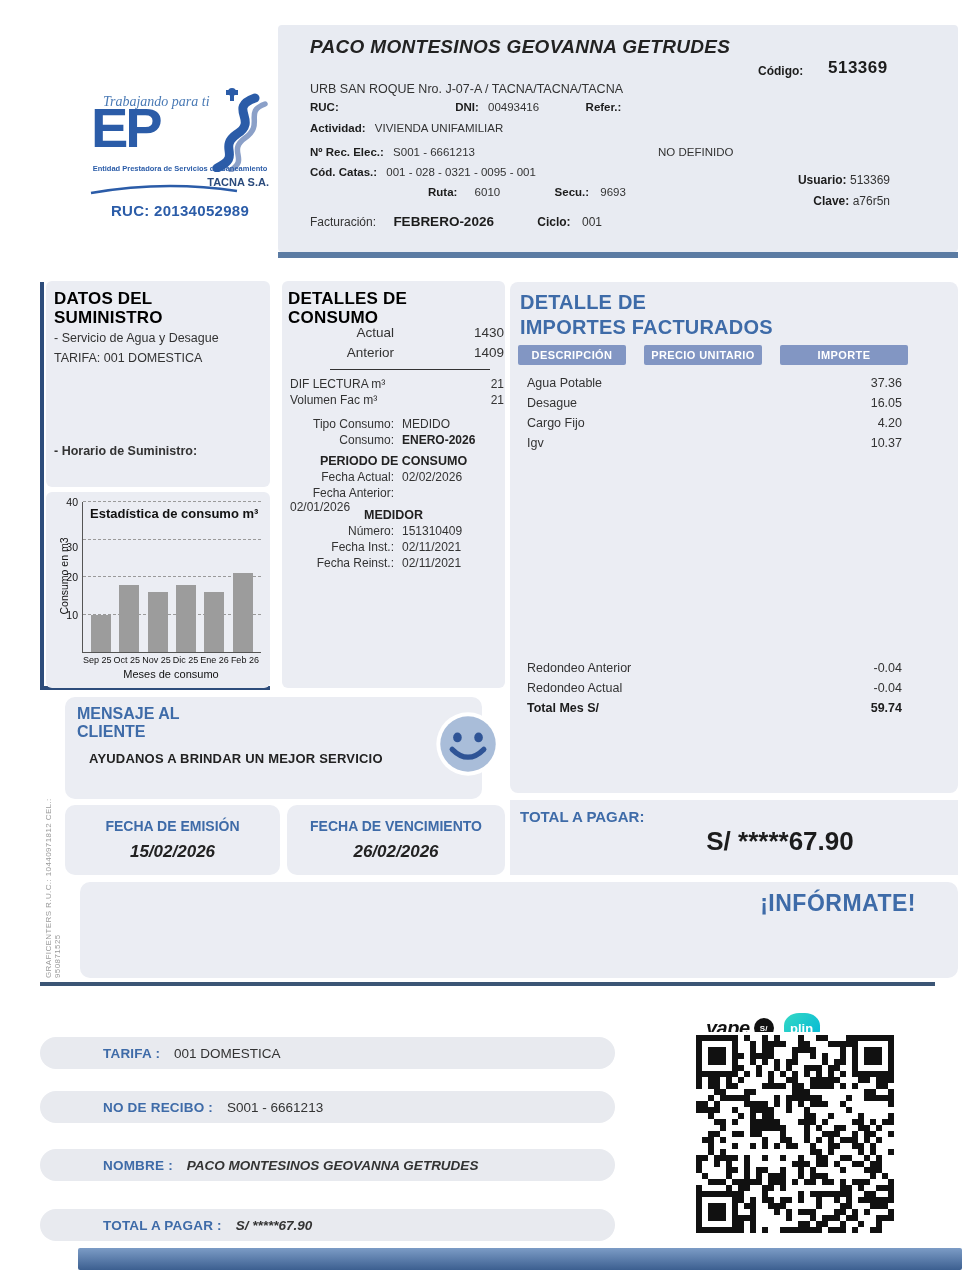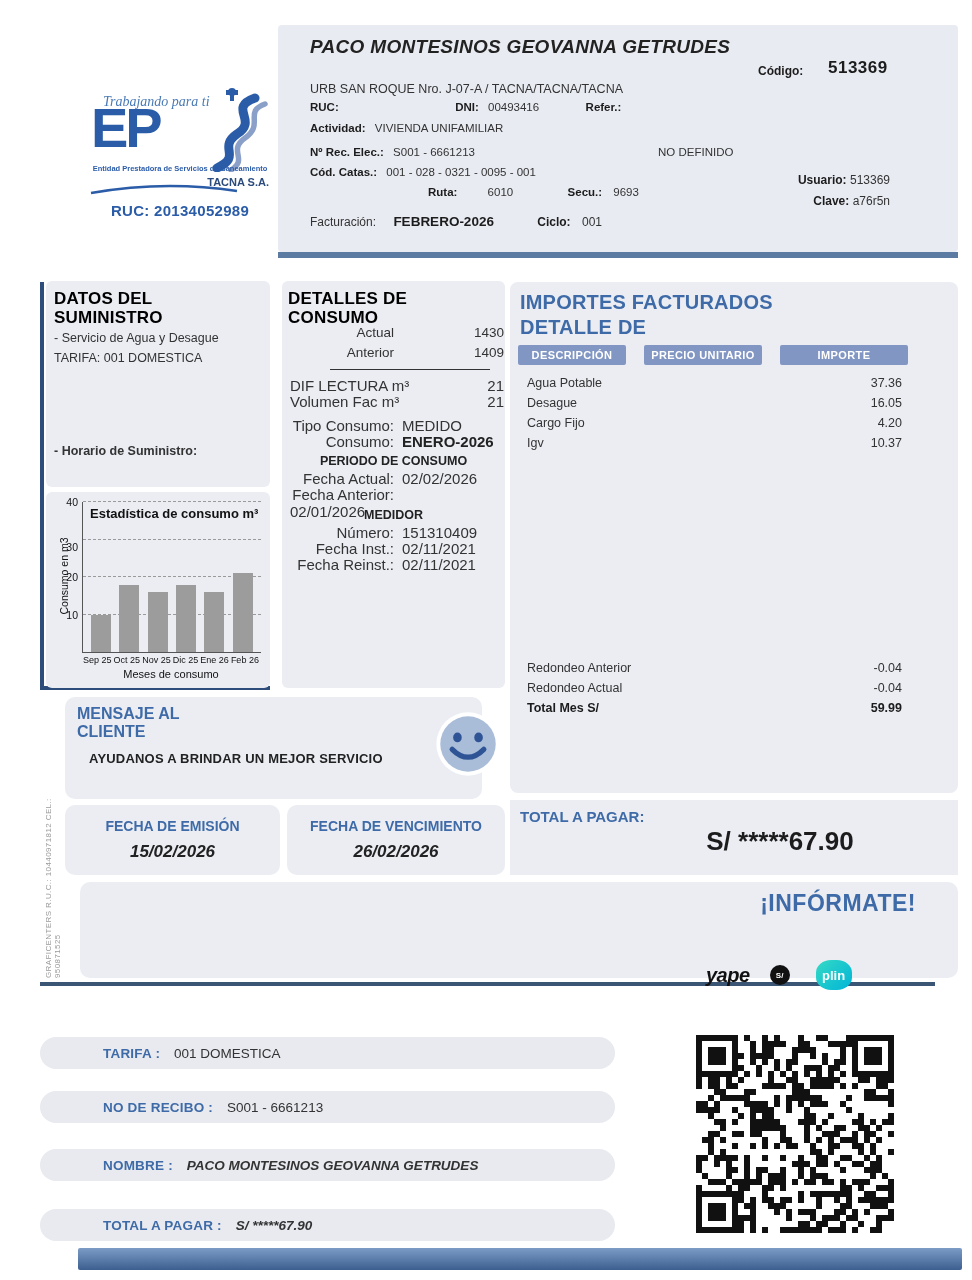--- a/index.html
+++ b/index.html
@@ -52,21 +52,21 @@
   .chart-title{position:absolute;left:44px;top:14px;font-size:13px;font-weight:bold;color:#111;z-index:3;}
   .chart-ylabel{position:absolute;left:-27px;top:78px;font-size:10.5px;color:#111;
                 transform:rotate(-90deg);width:90px;text-align:center;}
   .ytick{position:absolute;width:26px;text-align:right;font-size:10.5px;color:#111;left:6px;}
   .chart-xticks{position:absolute;left:36px;top:163px;width:178px;display:flex;
                 justify-content:space-around;font-size:9px;color:#111;}
   .chart-xlabel{position:absolute;left:36px;top:176px;width:178px;text-align:center;font-size:11px;color:#111;}
 
   
   .cons-box{left:282px;top:281px;width:223px;height:407px;}
-  .crow{position:absolute;left:0;width:223px;display:flex;font-size:15px;color:#333;}
+  .crow{position:absolute;left:0;width:223px;display:flex;font-size:12px;color:#333;}
   .crow .lab{width:112px;text-align:right;}
   .crow .val{flex:1;text-align:right;padding-right:1px;}
   .crow .valL{margin-left:8px;}
   .ctr{position:absolute;left:0;width:223px;text-align:center;font-weight:bold;color:#222;font-size:12.5px;}
   .sep{position:absolute;left:48px;top:88px;width:160px;border-top:1.5px solid #333;}
 
   
   .imp-box{left:510px;top:282px;width:448px;height:511px;border-radius:8px;}
   .imp-title{position:absolute;left:10px;top:8px;font-size:20px;line-height:25px;
              font-weight:bold;color:#3e6ba8;letter-spacing:.2px;}
@@ -97,21 +97,21 @@
             font-weight:bold;font-style:italic;color:#222;}
   .tp-box{left:510px;top:800px;width:448px;height:75px;border-radius:0;}
   .tp-lbl{position:absolute;left:10px;top:8px;font-size:15px;font-weight:bold;color:#3e6ba8;}
   .tp-val{position:absolute;left:110px;top:26px;width:320px;text-align:center;font-size:26px;
           font-weight:bold;color:#1c1c1c;}
   .inf-box{left:80px;top:882px;width:878px;height:96px;border-radius:10px;}
   .inf-txt{position:absolute;right:42px;top:8px;font-size:23px;font-weight:bold;color:#3e6ba8;letter-spacing:.5px;}
 
   
   .divider{left:40px;top:982px;width:895px;height:4px;background:#3b5575;}
-  .yape-wrap{left:706px;top:960px;display:flex;align-items:center;gap:20px;}
+  .yape-wrap{left:706px;top:1013px;display:flex;align-items:center;gap:4px;}
   .yape-txt{font-size:20px;font-weight:bold;font-style:italic;color:#111;letter-spacing:-.5px;}
   .yape-bubble{width:20px;height:20px;border-radius:50%;background:#111;color:#fff;font-size:8px;
                font-weight:bold;display:flex;align-items:center;justify-content:center;}
   .plin{width:36px;height:30px;border-radius:42%;background:linear-gradient(135deg,#35d9c4,#00b5d8);
         color:#fff;font-size:13px;font-weight:bold;display:flex;align-items:center;justify-content:center;margin-left:6px;}
   .qr{left:693px;top:1032px;width:204px;height:204px;background:#fff;padding:0;}
   .fbar{left:40px;width:575px;height:32px;border-radius:16px;background:#e8eaef;
         display:flex;align-items:center;padding-left:35px;box-sizing:border-box;gap:14px;font-size:13.5px;}
   .fbar .flbl{font-weight:bold;color:#3e6ba8;letter-spacing:.2px;margin-left:28px;}
   .fbar .fval{color:#333;}
@@ -170,21 +170,21 @@
   </div>
   <div class="abs hrow" style="left:658px;top:146px;">NO DEFINIDO</div>
 
   <div class="abs hrow" style="left:310px;top:166px;">
     <span class="hlbl">Cód. Catas.:</span>
     <span style="margin-left:6px;">001 - 028 - 0321 - 0095 - 001</span>
   </div>
 
   <div class="abs hrow" style="left:428px;top:186px;">
     <span class="hlbl">Ruta:</span>
-    <span style="margin-left:17px;padding-left:10px;">6010</span>
+    <span style="margin-left:4px;padding-left:10px;">6010</span>
     <span style="display:inline-block;width:48px;"></span>
     <span class="hlbl">Secu.:</span>
     <span style="margin-left:8px;">9693</span>
   </div>
 
   <div class="abs right-cred" style="top:173px;">
     <span class="hlbl">Usuario:</span>
     <span>513369</span>
   </div>
   <div class="abs right-cred" style="top:194px;">
@@ -296,22 +296,22 @@
       <span class="valL">02/11/2021</span>
     </div>
     <div class="crow" style="top:275px;">
       <span class="lab">Fecha Reinst.:</span>
       <span class="valL">02/11/2021</span>
     </div>
   </div>
 
   <div class="abs panel imp-box">
     <div class="imp-title">
+      <div>DETALLE DE</div>
       <div>IMPORTES FACTURADOS</div>
-      <div>DETALLE DE</div>
     </div>
     <div class="colhead" style="left:8px;width:108px;">DESCRIPCIÓN</div>
     <div class="colhead" style="left:134px;width:118px;">PRECIO UNITARIO</div>
     <div class="colhead" style="left:270px;width:128px;">IMPORTE</div>
     <div class="imp-rows">
         <div class="irow">
           <span class="idesc">Agua Potable</span>
           <span class="iimp">37.36</span>
         </div>
         <div class="irow">
@@ -332,21 +332,21 @@
           <span class="idesc">Redondeo Anterior</span>
           <span class="iimp">-0.04</span>
         </div>
         <div class="irow">
           <span class="idesc">Redondeo Actual</span>
           <span class="iimp">-0.04</span>
         </div>
       </div>
     <div class="tot-row">
       <span class="idesc">Total Mes S/</span>
-      <span class="iimp">59.99</span>
+      <span class="iimp">59.74</span>
     </div>
   </div>
 
   <div class="abs panel msg-box">
     <div class="msg-title">
       <div>MENSAJE AL</div>
       <div>CLIENTE</div>
     </div>
     <div class="msg-body">AYUDANOS A BRINDAR UN MEJOR SERVICIO</div>
     <svg class="smiley" width="66" height="66" viewBox="0 0 100 100">

